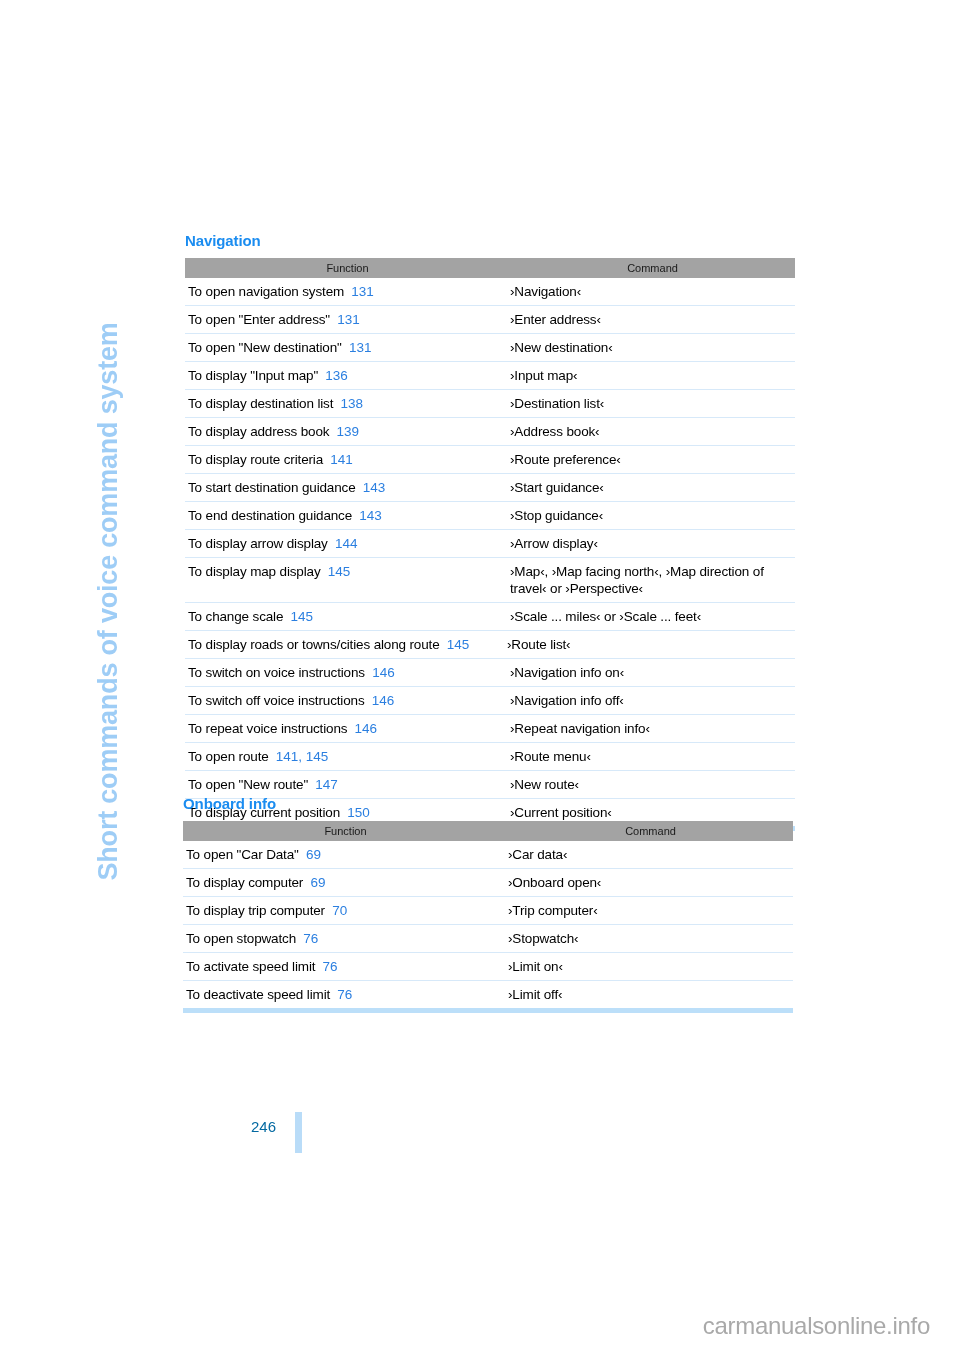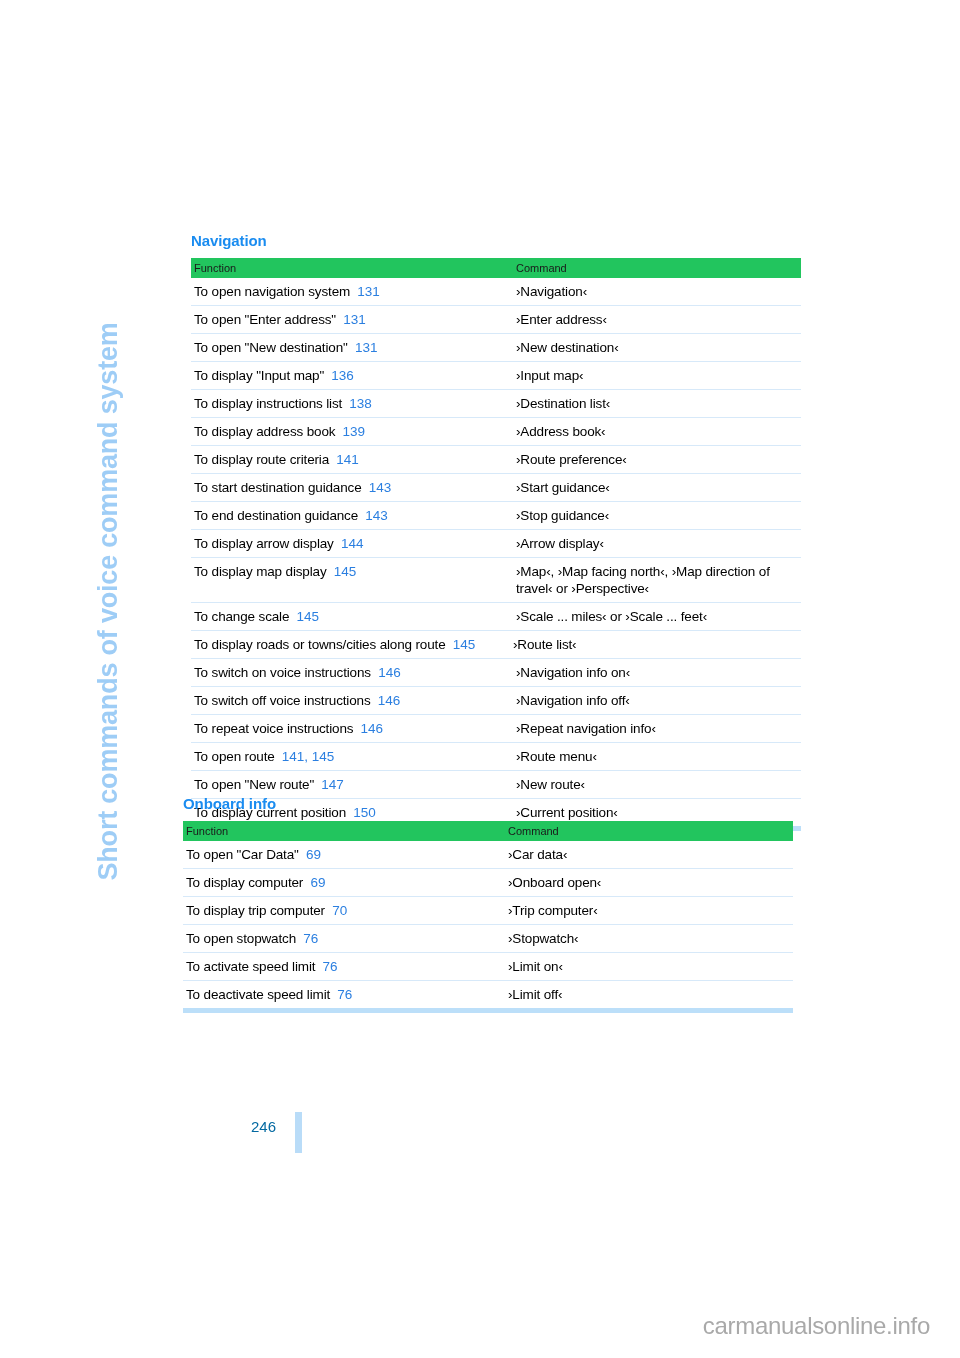--- a/index.html
+++ b/index.html
@@ -59,25 +59,25 @@
   .tbl {
     width: 610px;
     border-collapse: collapse;
     margin-top: 9px;
     table-layout: fixed;
   }
   .tbl col.c-fn { width: 322px; }
   .tbl col.c-cmd { width: 288px; }
 
   .tbl thead th {
-    background: #22c55e;
+    background: #a3a3a3;
     font-size: 11px;
     font-weight: normal;
     color: #1a1a1a;
-    text-align: left;
+    text-align: center;
     padding: 4px 0 4px 3px;
     border: none;
     letter-spacing: 0;
   }
 
   .tbl tbody td {
     font-size: 13.5px;
     color: #000000;
     padding: 5px 0 5px 3px;
     vertical-align: top;
@@ -143,21 +143,21 @@
 </style>
 </head>
 <body>
 
 <div id="side-title">
   <div class="vtext">Short commands of voice command system</div>
 </div>
 
 <div id="content">
   <div id="sections-host">
-      <div style="position: absolute; left: 8px; top: 232px; width: 610px;">
+      <div style="position: absolute; left: 2px; top: 232px; width: 610px;">
         <h2 class="section-heading">Navigation</h2>
         <table class="tbl">
           <colgroup>
             <col class="c-fn">
             <col class="c-cmd">
           </colgroup>
           <thead>
             <tr>
               <th>Function</th>
               <th>Command</th>
@@ -174,21 +174,21 @@
             </tr>
             <tr>
               <td class="fn"><span>To open "New destination"</span>&nbsp;&nbsp;<span class="pg">131</span></td>
               <td class="cmd">›New destination‹</td>
             </tr>
             <tr>
               <td class="fn"><span>To display "Input map"</span>&nbsp;&nbsp;<span class="pg">136</span></td>
               <td class="cmd">›Input map‹</td>
             </tr>
             <tr>
-              <td class="fn"><span>To display instructions list</span>&nbsp;&nbsp;<span class="pg">138</span></td>
+              <td class="fn"><span>To display destination list</span>&nbsp;&nbsp;<span class="pg">138</span></td>
               <td class="cmd">›Destination list‹</td>
             </tr>
             <tr>
               <td class="fn"><span>To display address book</span>&nbsp;&nbsp;<span class="pg">139</span></td>
               <td class="cmd">›Address book‹</td>
             </tr>
             <tr>
               <td class="fn"><span>To display route criteria</span>&nbsp;&nbsp;<span class="pg">141</span></td>
               <td class="cmd">›Route preference‹</td>
             </tr>

